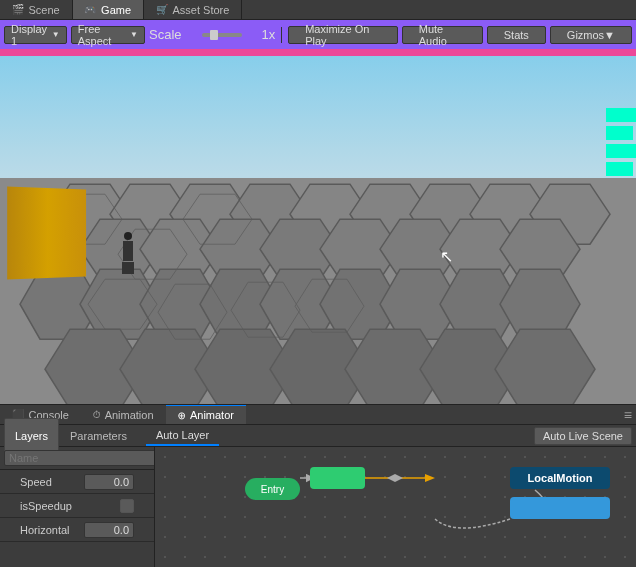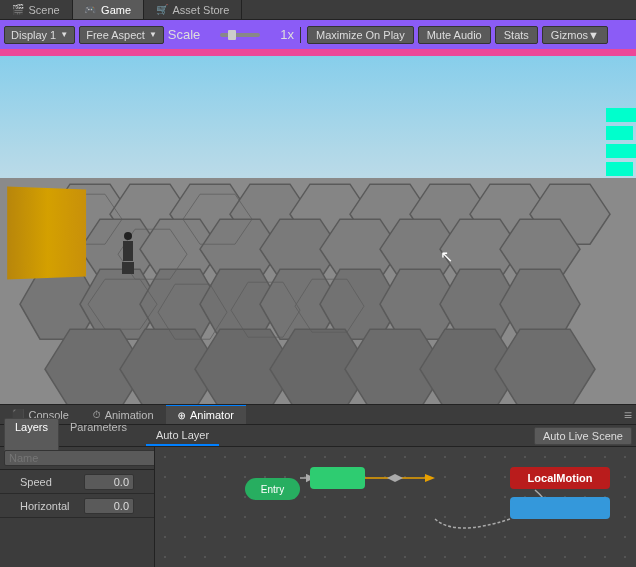--- a/index.html
+++ b/index.html
@@ -63,21 +63,21 @@
       height: 16px;
       background: #333;
       margin: 0 2px;
     }
     .toolbar-btn {
       display: flex;
       align-items: center;
       background: #5a5a5a;
       border: 1px solid #333;
       border-radius: 2px;
-      padding: 1px 8px;
+      padding: 1px 16px;
       cursor: pointer;
       font-size: 11px;
       color: #ddd;
       height: 18px;
     }
     .scale-control {
       display: flex;
       align-items: center;
       gap: 20px;
       font-size: 13px;
@@ -251,20 +251,21 @@
     }
     .animator-sub-tab {
       padding: 2px 10px;
       cursor: pointer;
       font-size: 11px;
       color: #bbb;
       border: 1px solid transparent;
       border-radius: 2px 2px 0 0;
       height: 36px;
       display: flex;
+      align-items: center;
     }
     .animator-sub-tab.active {
       background: #5a5a5a;
       color: #fff;
       border-color: #444 #444 transparent;
     }
     .base-layer {
       padding: 2px 10px;
       font-size: 11px;
       color: #ddd;
@@ -382,21 +383,21 @@
       width: 55px;
       height: 22px;
       background: #2ecc71;
       color: #000;
     }
     .state-node-orange {
       left: 355px;
       top: 20px;
       width: 100px;
       height: 22px;
-      background: #b91c1c;
+      background: #0c4a6e;
       color: #fff;
     }
     .state-node-blue {
       left: 355px;
       top: 50px;
       width: 100px;
       height: 22px;
       background: #3498db;
       color: #fff;
     }
@@ -622,20 +623,24 @@
       <div class="param-search">
         <input type="text" placeholder="Name" style="">
 
       </div>
 
       <div class="param-row">
         <span class="param-name">Speed</span>
         <input type="text" class="param-value-input" value="0.0" style="">
       </div>
 
+      <div class="param-row">
+        <span class="param-name">isSpeedup</span>
+        <div class="param-checkbox"></div>
+      </div>
 
       <div class="param-row">
         <span class="param-name">Horizontal</span>
         <input type="text" class="param-value-input" value="0.0" style="">
       </div>
     </div>
 
     <div class="animator-graph">
 
       <svg class="arrow-svg" viewBox="0 0 481 155">

